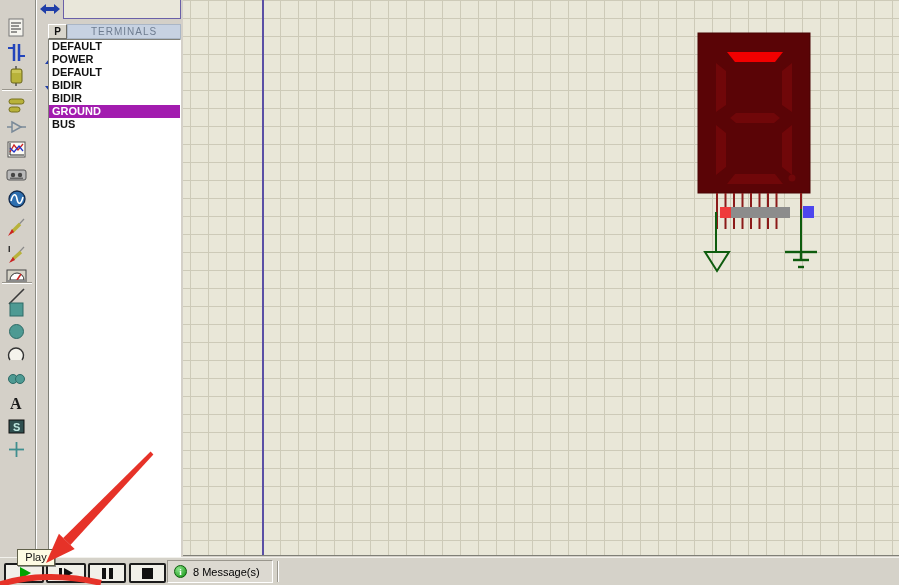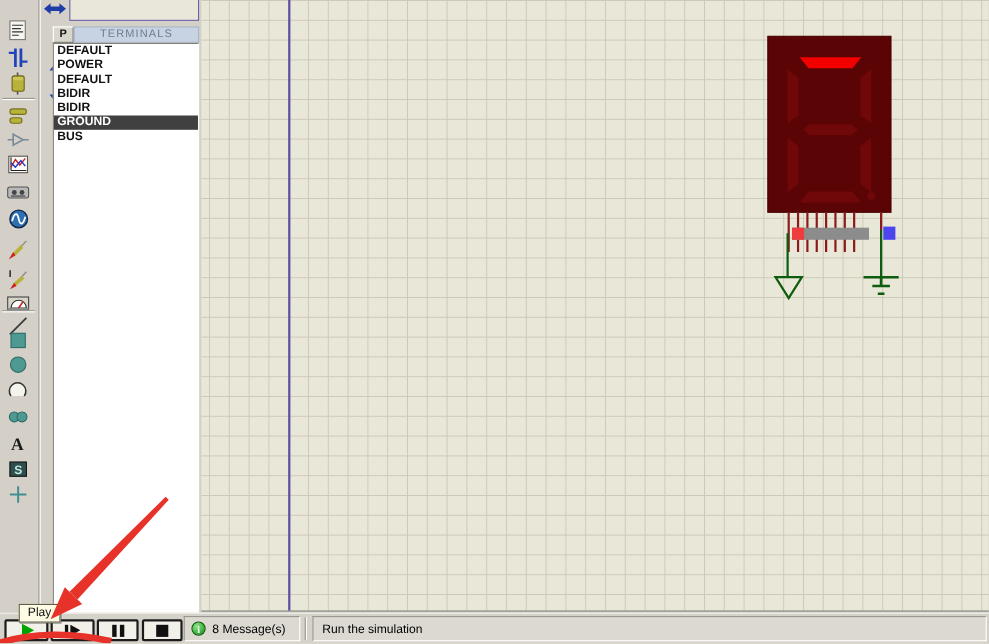--- a/index.html
+++ b/index.html
@@ -15,21 +15,21 @@
 
   
   .orient { position:absolute; }
 
   
   #preview-box { position:absolute; left:63px; top:-6px; width:118px; height:25px; background:#e9e7da; border:1px solid #6a60a8; }
   #p-button { position:absolute; left:48px; top:24px; width:19px; height:15px; background:#d9d6cc; border-top:1px solid #fff; border-left:1px solid #fff; border-right:1px solid #6e6e66; border-bottom:1px solid #6e6e66; font-size:10px; font-weight:bold; color:#111; text-align:center; line-height:13px; }
   #panel-header { position:absolute; left:67px; top:24px; width:114px; height:15px; background:#c7d2e2; border:1px solid #aab6c6; color:#6e7c90; font-size:10px; letter-spacing:1px; text-align:center; line-height:13px; }
   #terminal-list { position:absolute; left:48px; top:39px; width:133px; height:519px; background:#ffffff; border-top:1px solid #808078; border-left:1px solid #808078; border-right:1px solid #fff; border-bottom:1px solid #fff; }
   .list-row { height:13px; line-height:13px; font-size:11px; color:#111; padding-left:3px; white-space:nowrap;font-weight:bold; }
-  .list-row.selected { background:#404040; color:#fff; }
+  .list-row.selected { background:#a21caf; color:#fff; }
 
   
   #canvas { position:absolute; left:183px; top:0; width:716px; height:556px;
     background-color:#e9e7d8;
     background-image:linear-gradient(to right,#cdcab8 1px,transparent 1px),linear-gradient(to bottom,#cdcab8 1px,transparent 1px);
     background-size:18px 18px; background-position:7px 0;
     border-bottom:1px solid #7f7f77; overflow:hidden; }
   #sheet-border { position:absolute; left:79px; top:0; width:2px; height:556px; background:#5a4fa5; }
   #schematic { position:absolute; left:0; top:0; }
 
@@ -270,23 +270,20 @@
     </div>
     <div class="sim-btn" style="left:129px; width:37px">
       <div style="width:11px;height:11px;background:#111"></div>
     </div>
 
     <div class="msg-panel" style="left:167px; width:106px">
       <div id="info-icon">i</div>
       <span>8 Message(s)</span>
     </div>
     <div id="statusbar-separator"></div>
-    <div class="msg-panel" style="left:284px; width:613px; padding-left:8px">
-      <span>Run the simulation</span>
-    </div>
   </div>
 
   <div id="play-tooltip">Play</div>
   <svg id="annotation-arrow" width="899" height="585">
     <polygon points="150.6,451.6 153.4,454.4 70.4,544.9 63.2,537.9" fill="#e63228"></polygon>
     <polygon points="58.9,533.8 74.7,549.0 46,563" fill="#e63228"></polygon>
     <path d="M -5,586 C 28,574 68,575 101,583" fill="none" stroke="#e63228" stroke-width="6"></path>
   </svg>
 
 </div>

